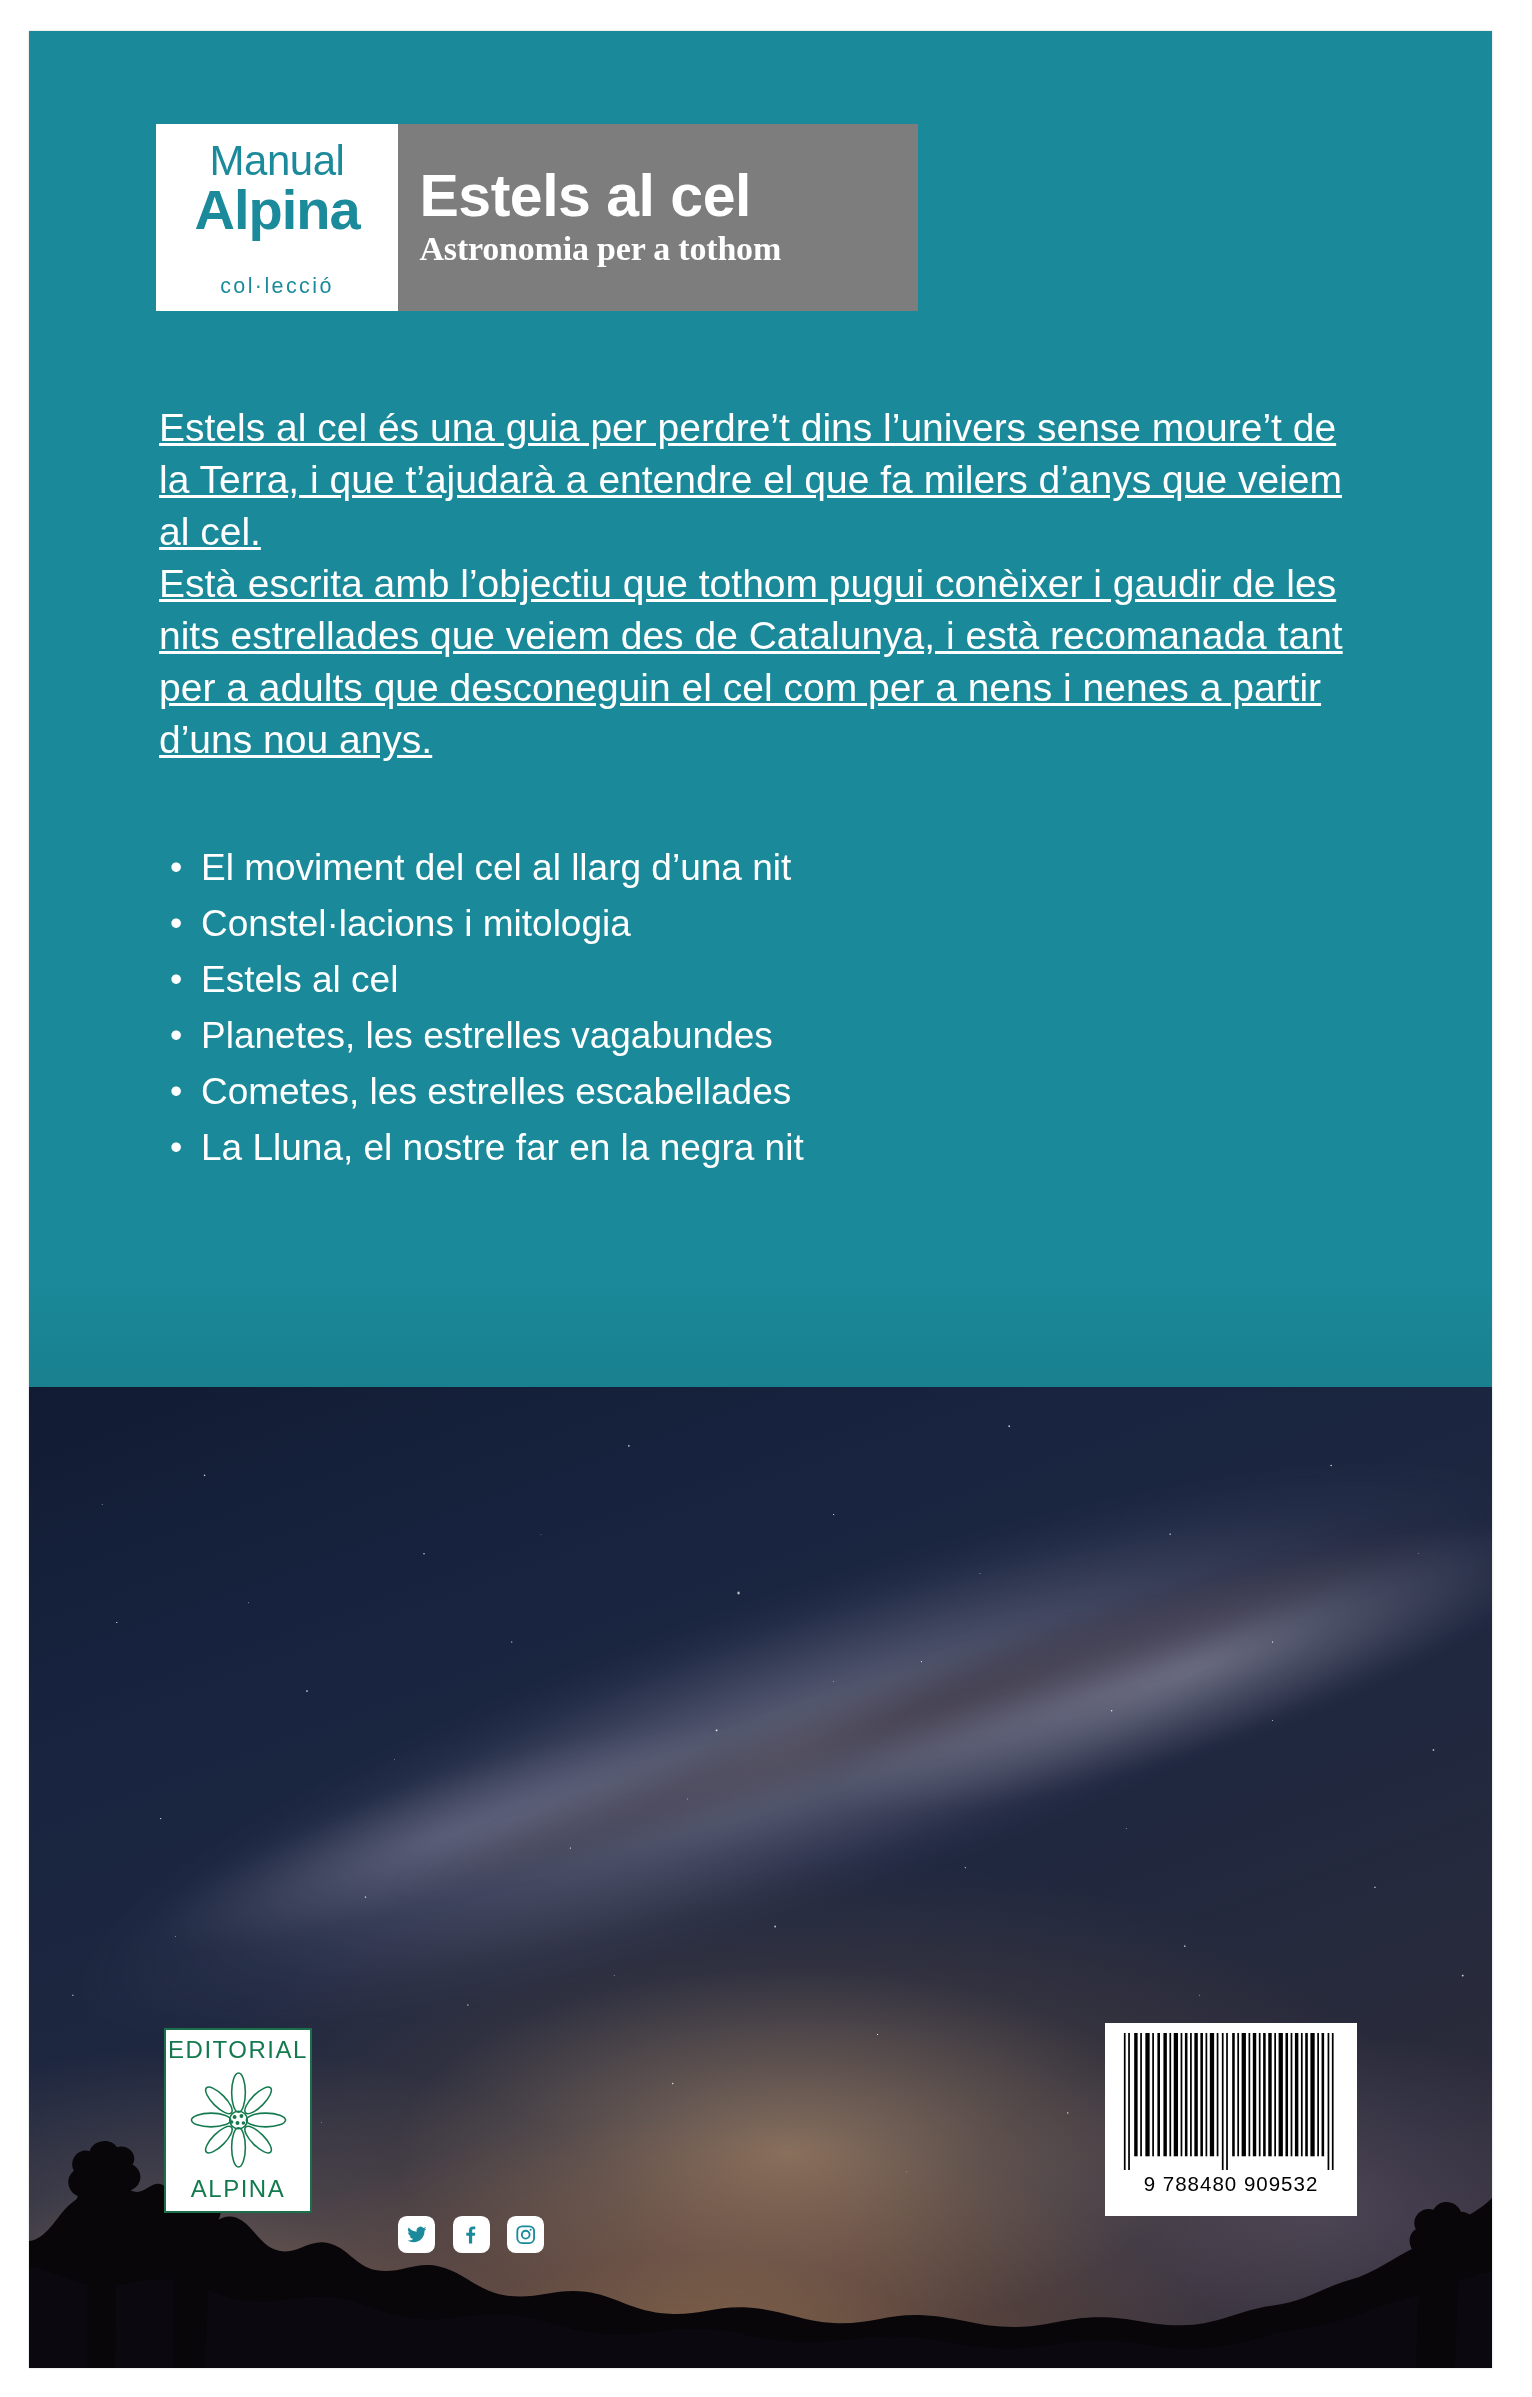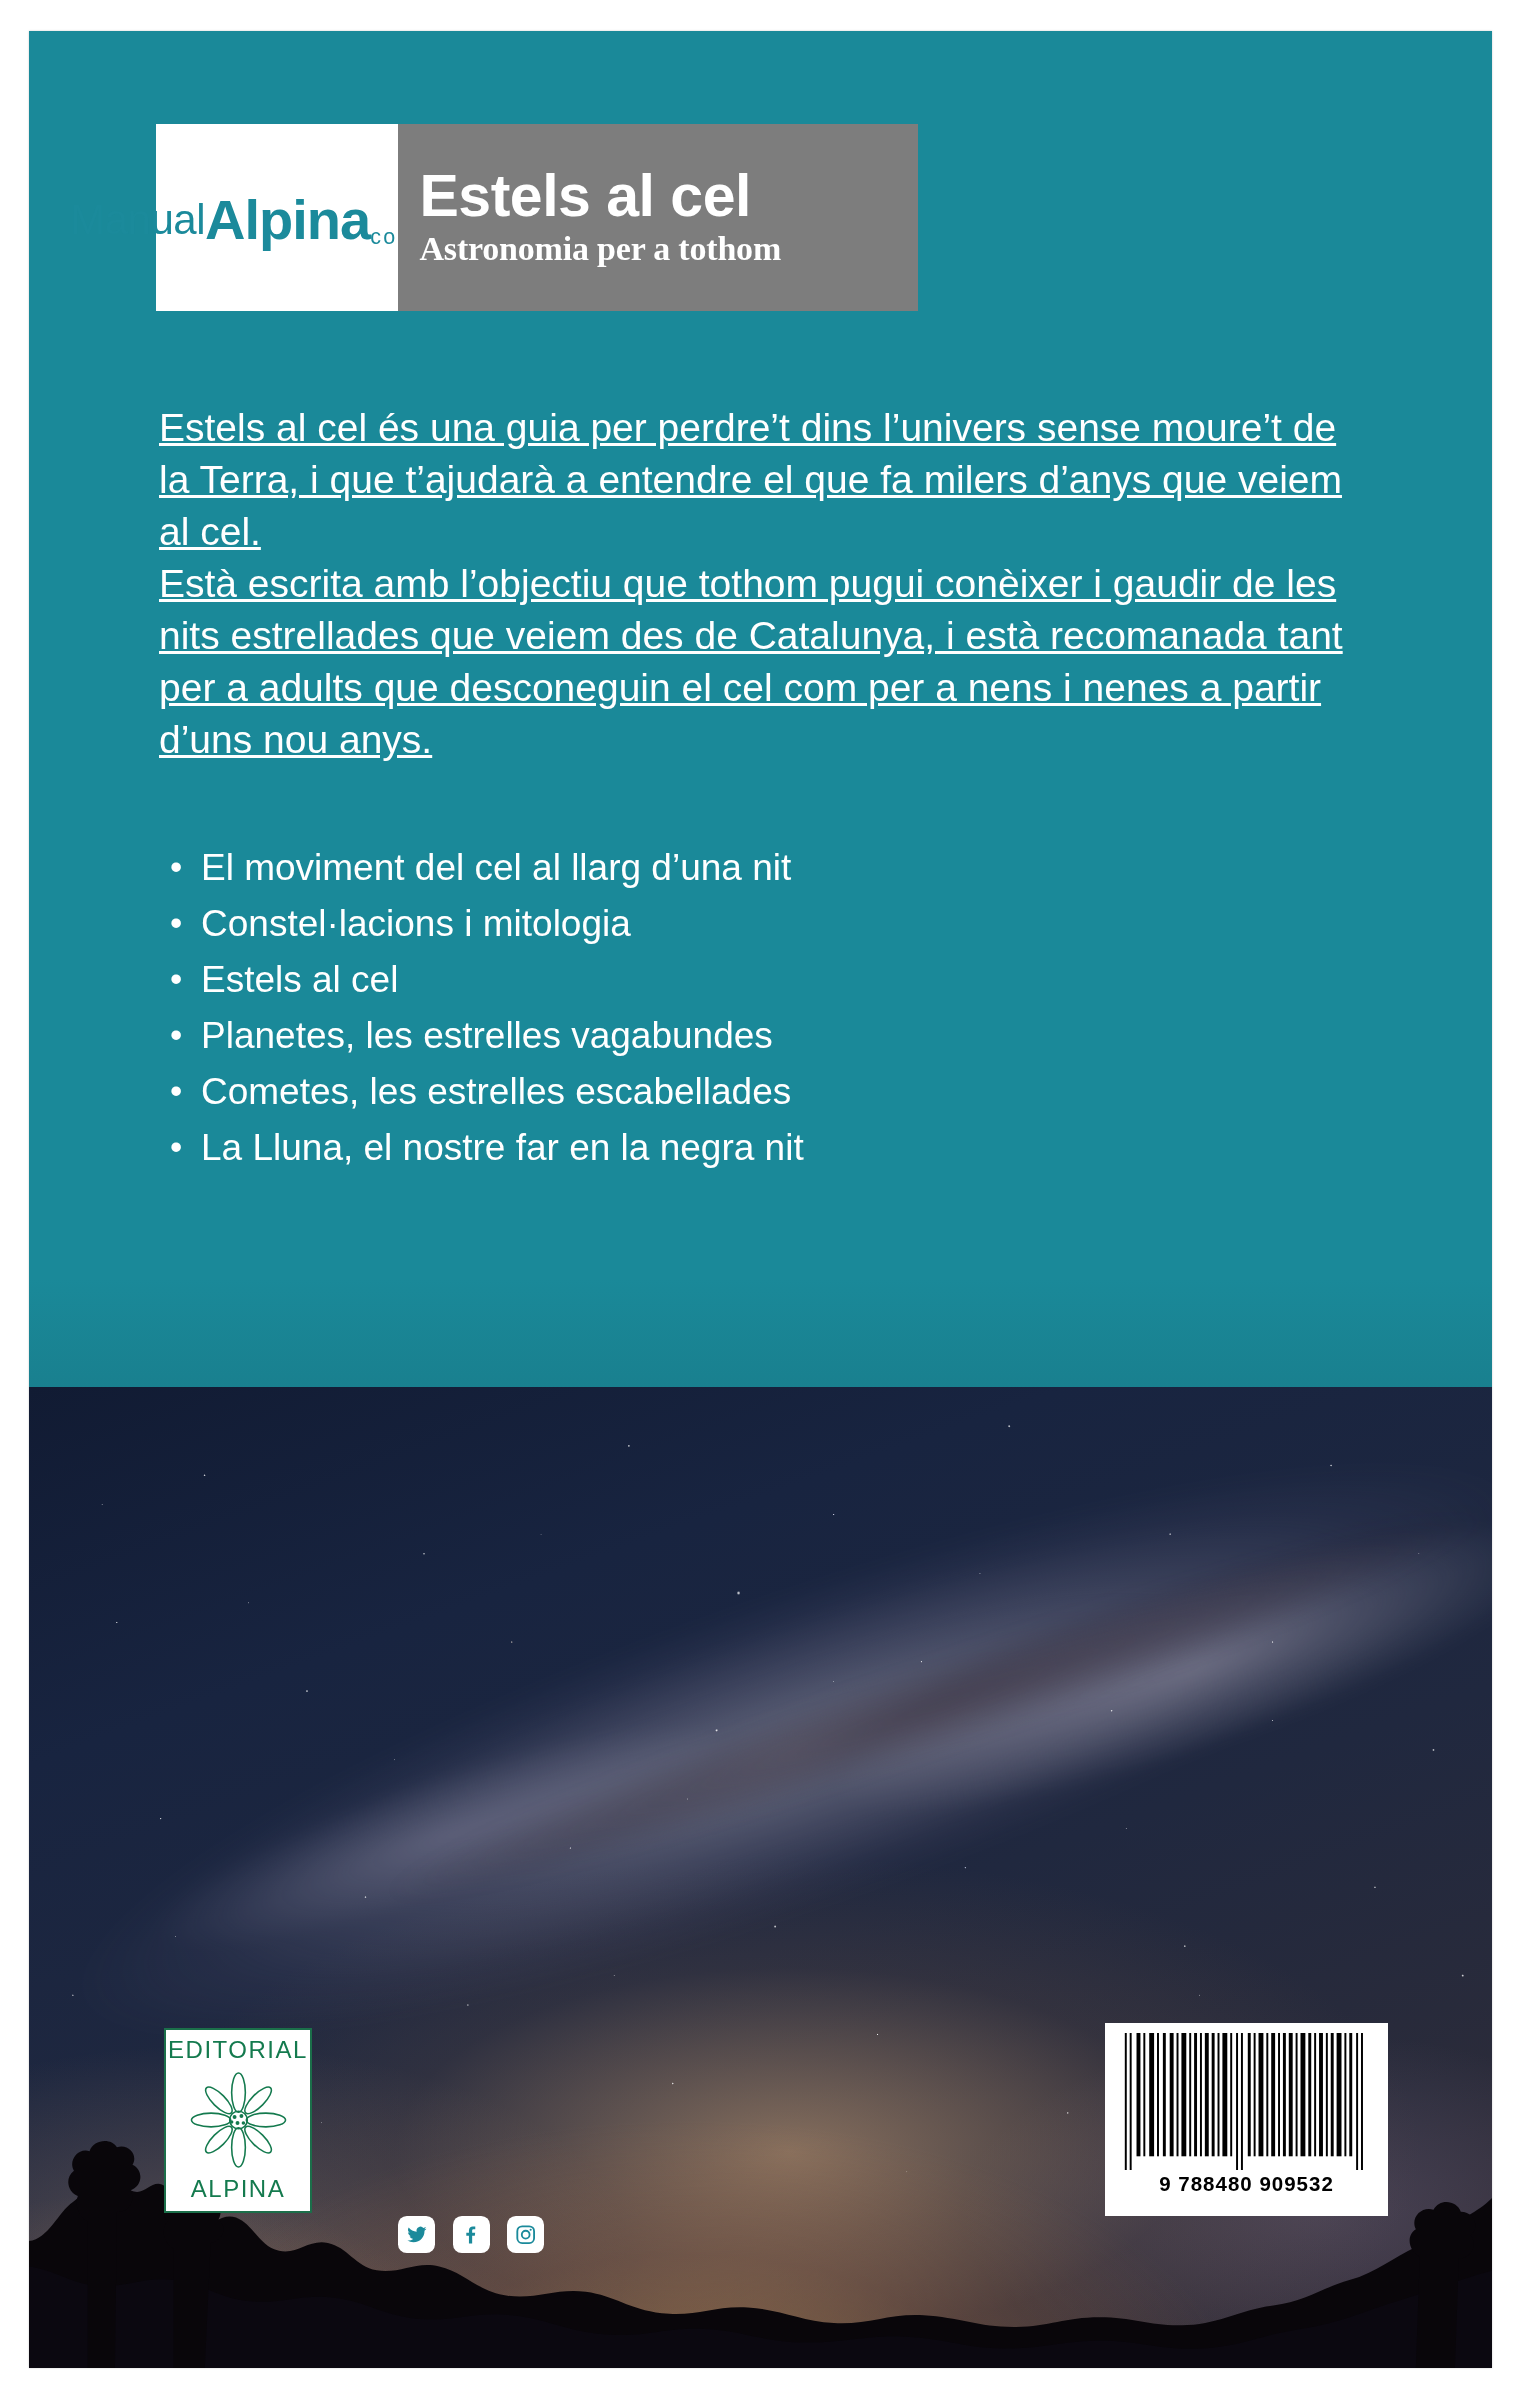--- a/index.html
+++ b/index.html
@@ -43,21 +43,21 @@
     left: 127px;
     top: 93px;
     display: flex;
     align-items: stretch;
     height: 187px;
   }
   .logo-white {
     width: 242px;
     background: #ffffff;
     display: flex;
-    flex-direction: row;
+    flex-direction: column;
     align-items: center;
     justify-content: center;
     padding-top: 3.9px;
     box-sizing: border-box;
   }
   .logo-manual {
     font-size: 42px;
     line-height: 43px;
     color: #1b8a9b;
     font-weight: 400;
@@ -310,26 +310,25 @@
     align-items: center;
     justify-content: center;
   }
   .social-icon svg { display: block; }
 
   
   .barcode-box {
     position: absolute;
     left: 1076px;
     top: 1992px;
-    width: 283px;
+    width: 252px;
     height: 193px;
     background: #ffffff;
     padding: 9.8px 11.7px 5.9px;
     box-sizing: border-box;
-    font-weight: bold;
   }
   .barcode-bars {
     height: 137px;
     width: 100%;
     display: block;
   }
   .barcode-digits {
     font-family: "Liberation Sans", sans-serif;
     font-size: 20.5px;
     letter-spacing: 1px;

